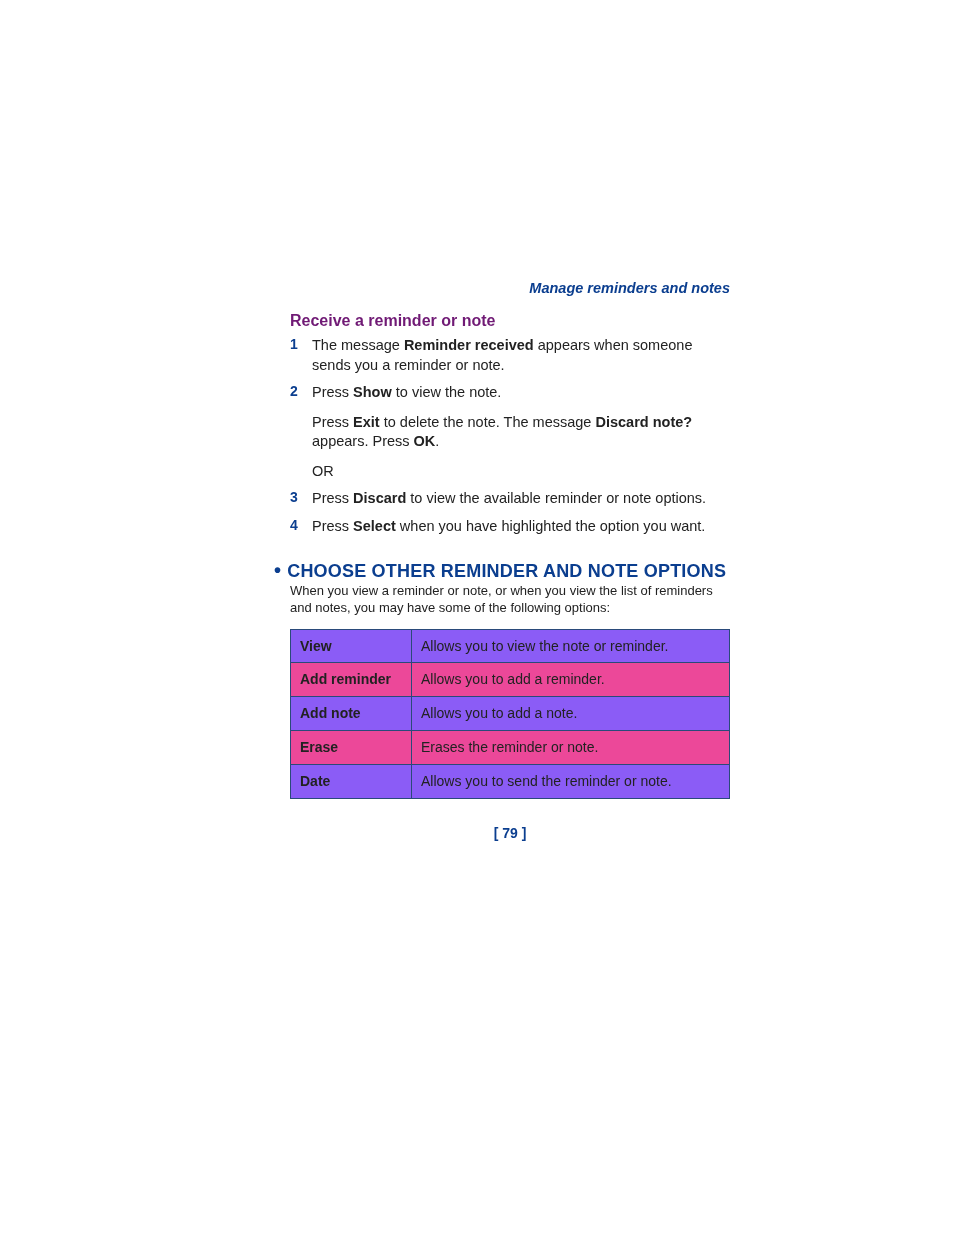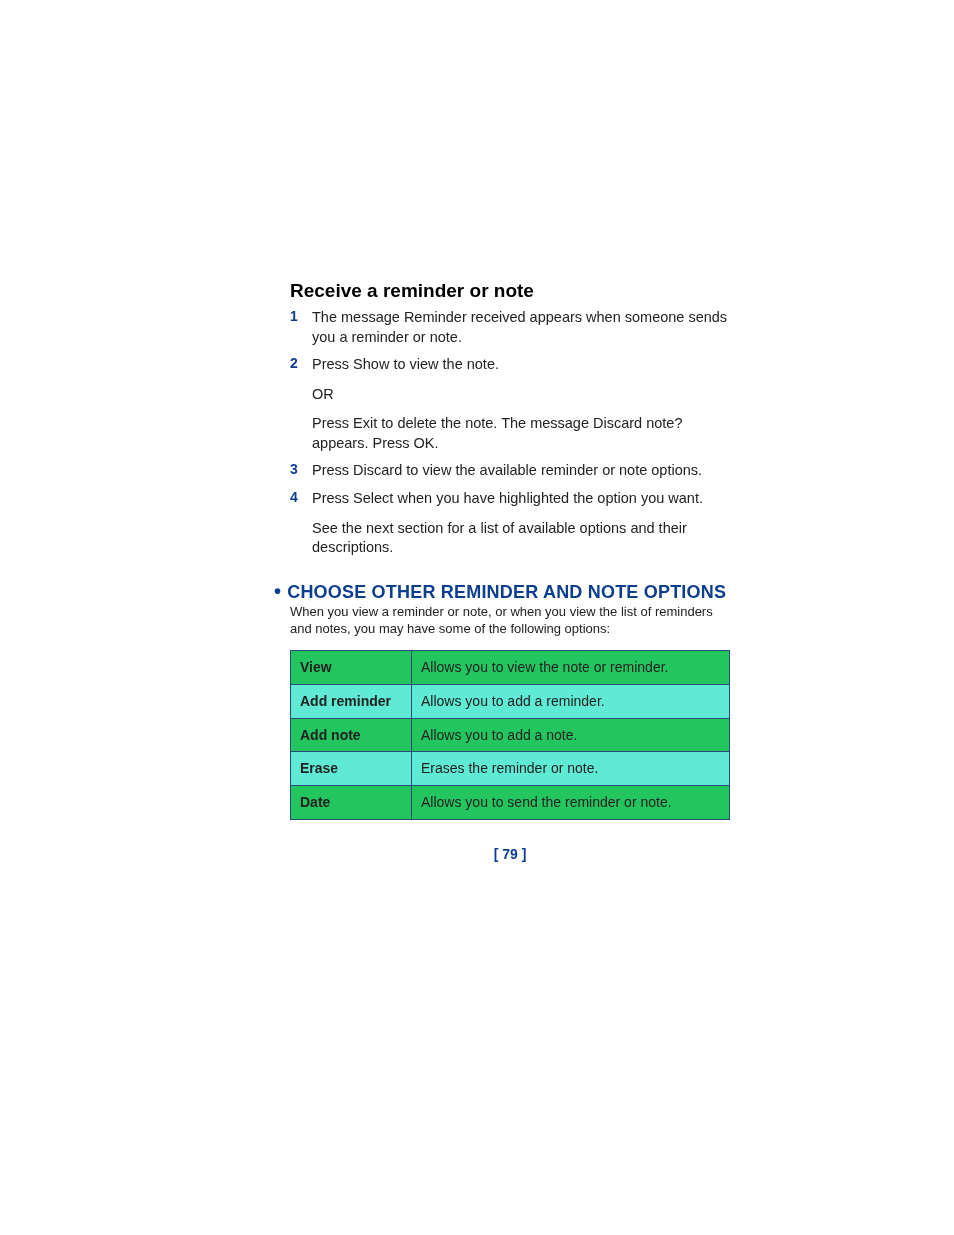--- a/index.html
+++ b/index.html
@@ -21,23 +21,23 @@
   }
   .header-label {
     color: #0b3e8f;
     font-style: italic;
     font-weight: 600;
     text-align: right;
     font-size: 14.5px;
     margin-bottom: 16px;
   }
   .section-title {
-    color: #000000;
+    color: #701a75;
     font-weight: 700;
-    font-size: 19px;
+    font-size: 16px;
     margin-bottom: 6px;
   }
   .section-title-major {
     color: #0b3e8f;
     font-weight: 700;
     font-size: 18px;
     margin-top: 22px;
     margin-left: -16px;
     letter-spacing: 0.2px;
   }
@@ -62,82 +62,82 @@
     line-height: 1.35;
   }
   .ol-body .sub {
     margin-top: 10px;
   }
   .intro-para {
     font-size: 13px;
     line-height: 1.35;
     margin-bottom: 12px;
   }
-  b { font-weight: 400; }
+  b { font-weight: 700; }
   table.opts {
     border-collapse: collapse;
     width: 100%;
     font-size: 14px;
   }
   table.opts td {
     border: 1px solid #2a4a7a;
     padding: 7px 9px;
     vertical-align: top;
     line-height: 1.35;
   }
   table.opts td.left {
     font-weight: 700;
     width: 102px;
   }
-  tr.shaded td { background: #22c55e; }
-  tr.plain td  { background: #5eead4; }
+  tr.shaded td { background: #8b5cf6; }
+  tr.plain td  { background: #ec4899; }
   .desc p { margin: 0 0 8px 0; }
   .desc p:last-child { margin-bottom: 0; }
   .footer {
     text-align: center;
     color: #0b3e8f;
     font-weight: 700;
     font-size: 14px;
     margin-top: 26px;
   }
 </style>
 </head>
 <body>
 
 <div class="page">
 
+  <div class="header-label">Manage reminders and notes</div>
 
   <div class="section-title">Receive a reminder or note</div>
 
   <div id="steps">
       <div class="ol-item">
         <div class="ol-num">1</div>
         <div class="ol-body">
           <div>The message <b>Reminder received</b> appears when someone sends you a reminder or note.</div>
         </div>
       </div>
       <div class="ol-item">
         <div class="ol-num">2</div>
         <div class="ol-body">
           <div>Press <b>Show</b> to view the note.</div>
+          <div class="sub">Press <b>Exit</b> to delete the note. The message <b>Discard note?</b> appears. Press <b>OK</b>.</div>
           <div class="sub">OR</div>
-          <div class="sub">Press <b>Exit</b> to delete the note. The message <b>Discard note?</b> appears. Press <b>OK</b>.</div>
         </div>
       </div>
       <div class="ol-item">
         <div class="ol-num">3</div>
         <div class="ol-body">
           <div>Press <b>Discard</b> to view the available reminder or note options.</div>
         </div>
       </div>
       <div class="ol-item">
         <div class="ol-num">4</div>
         <div class="ol-body">
           <div>Press <b>Select</b> when you have highlighted the option you want.</div>
-          <div class="sub">See the next section for a list of available options and their descriptions.</div>
         </div>
       </div>
     </div>
 
   <div class="section-title-major">
     <span class="bullet">•</span><span>CHOOSE OTHER REMINDER AND NOTE OPTIONS</span>
   </div>
 
   <div class="intro-para">When you view a reminder or note, or when you view the list of reminders and notes, you may have some of the following options:</div>
 

